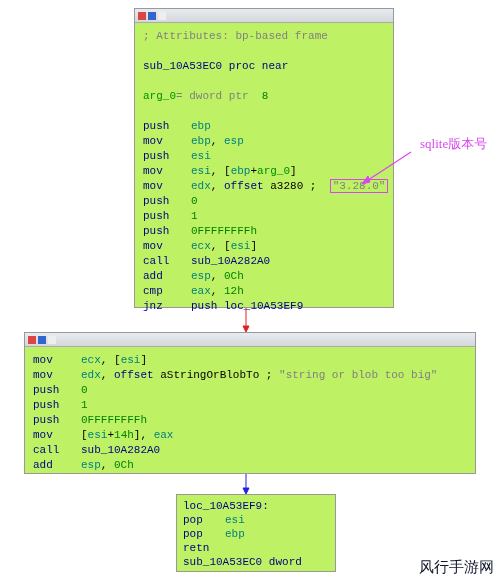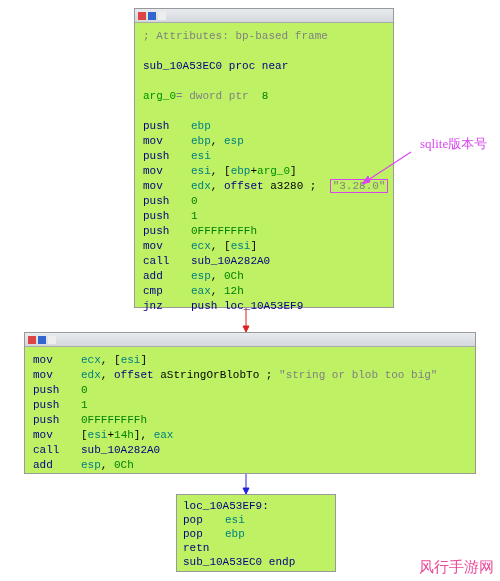--- a/index.html
+++ b/index.html
@@ -57,21 +57,21 @@
     fill:none;
   }
   .flowline { position:absolute; stroke:#d22; fill:none; }
   .flowblue { stroke:#22d; }
   .watermark {
     position:absolute;
     right:6px;
     bottom:4px;
     font-family:Liberation Serif, serif;
     font-size:15px;
-    color:#ec4899;
+    color:#0f172a;
   }
   
   .col1 { display:inline-block; width:48px; }
 </style>
 </head>
 <body>
 
 <div class="panel" style="left:134px; top:8px; width:260px; height:300px;">
   <div class="titlebar">
     <span class="win-icon red-sq"></span>
@@ -130,16 +130,16 @@
 <svg class="flowline flowblue" style="left:240px; top:474px; width:12px; height:20px;">
   <line x1="6" y1="0" x2="6" y2="16" stroke-width="1"></line>
   <polygon points="6,20 3,14 9,14" fill="#22d"></polygon>
 </svg>
 
 <div class="panel" style="left:176px; top:494px; width:160px; height:78px;">
   <div class="code" id="code3" style="padding:4px 6px; line-height:14px;"><span class="mnemonic">loc_10A53EF9:</span>
 <span class="mnemonic" style="display:inline-block;width:42px;">pop</span><span class="reg">esi</span>
 <span class="mnemonic" style="display:inline-block;width:42px;">pop</span><span class="reg">ebp</span>
 <span class="mnemonic" style="display:inline-block;width:42px;">retn</span>
-<span class="proc">sub_10A53EC0</span> <span class="mnemonic">endp</span></div>
+<span class="proc">sub_10A53EC0</span> <span class="mnemonic">dword</span></div>
 </div>
 
 <div class="watermark">风行手游网</div>
 
 </body></html>

